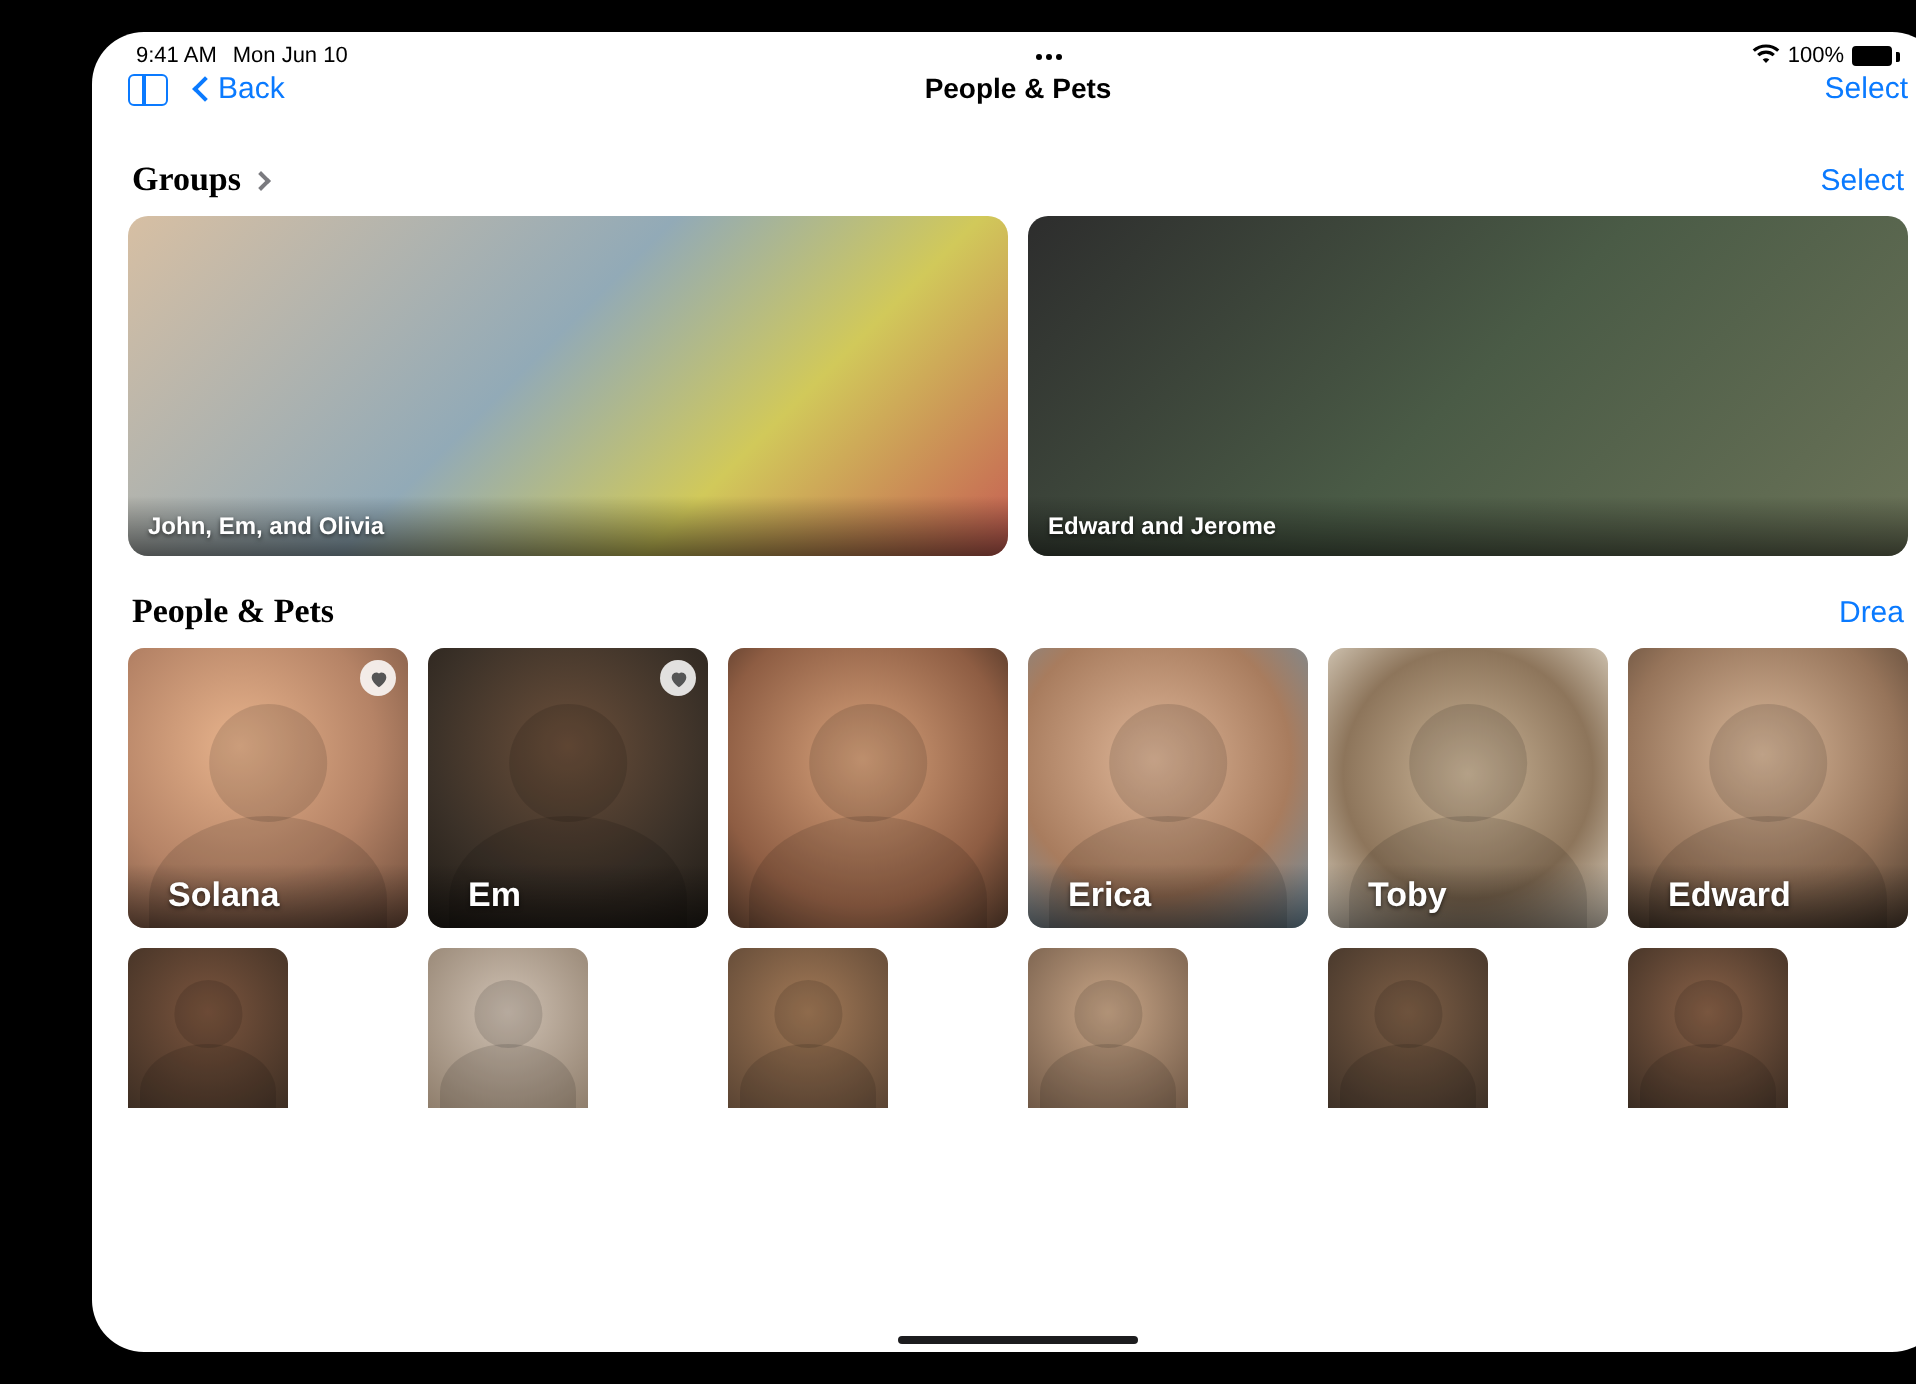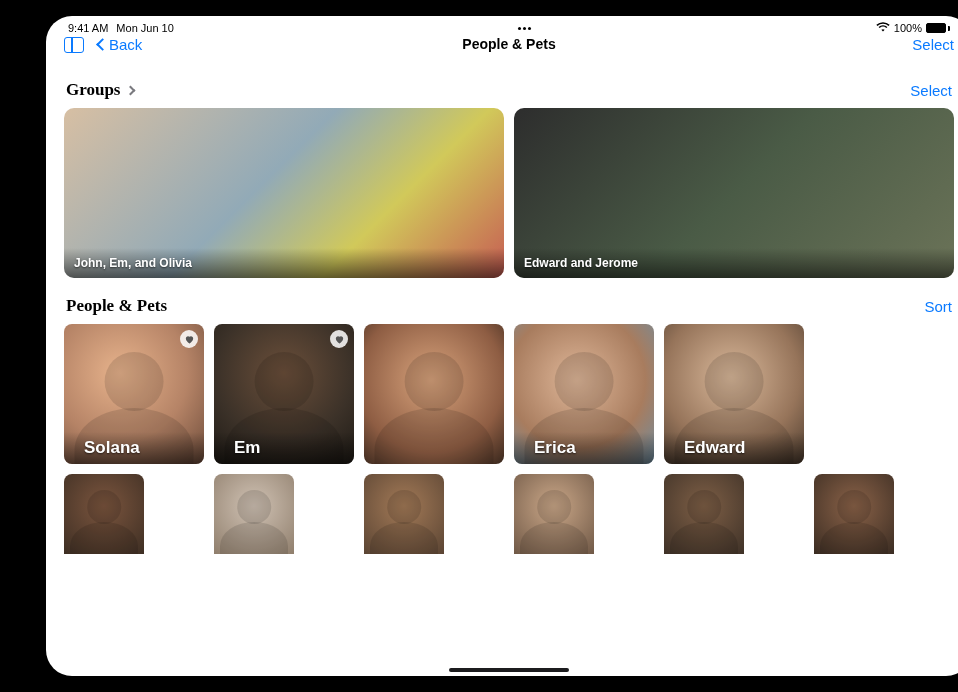--- a/index.html
+++ b/index.html
@@ -169,21 +169,21 @@
         <div class="card">
           <div class="bg g2"></div>
           <div class="overlay">Edward and Jerome</div>
         </div>
       </div>
 
       <div class="section-head" style="margin-top:14px;">
         <div class="section-title">
           <span>People &amp; Pets</span>
         </div>
-        <span class="link">Sort</span>
+        <span class="link">Drea</span>
       </div>
 
       <div class="people-grid">
         <div class="tile">
           <div class="bg p-solana"></div>
             <div class="sil"></div>
           <div class="heart">
             <svg viewBox="0 0 24 24">
                 <path fill="#555" d="M12 21s-8-5.3-8-11a5 5 0 0 1 8-4 5 5 0 0 1 8 4c0 5.7-8 11-8 11z"></path>
               </svg>
@@ -203,20 +203,25 @@
         <div class="tile">
           <div class="bg p-drea"></div>
             <div class="sil"></div>
         </div>
         <div class="tile">
           <div class="bg p-erica"></div>
             <div class="sil"></div>
           <div class="overlay">Erica</div>
         </div>
         <div class="tile">
+          <div class="bg p-toby"></div>
+            <div class="sil"></div>
+          <div class="overlay">Toby</div>
+        </div>
+        <div class="tile">
           <div class="bg p-edward"></div>
             <div class="sil"></div>
           <div class="overlay">Edward</div>
         </div>
       </div>
 
       <div class="people-grid" style="margin-top:10px;">
         <div class="tile clipped">
             <div class="bg p7"></div>
             <div class="sil"></div>

